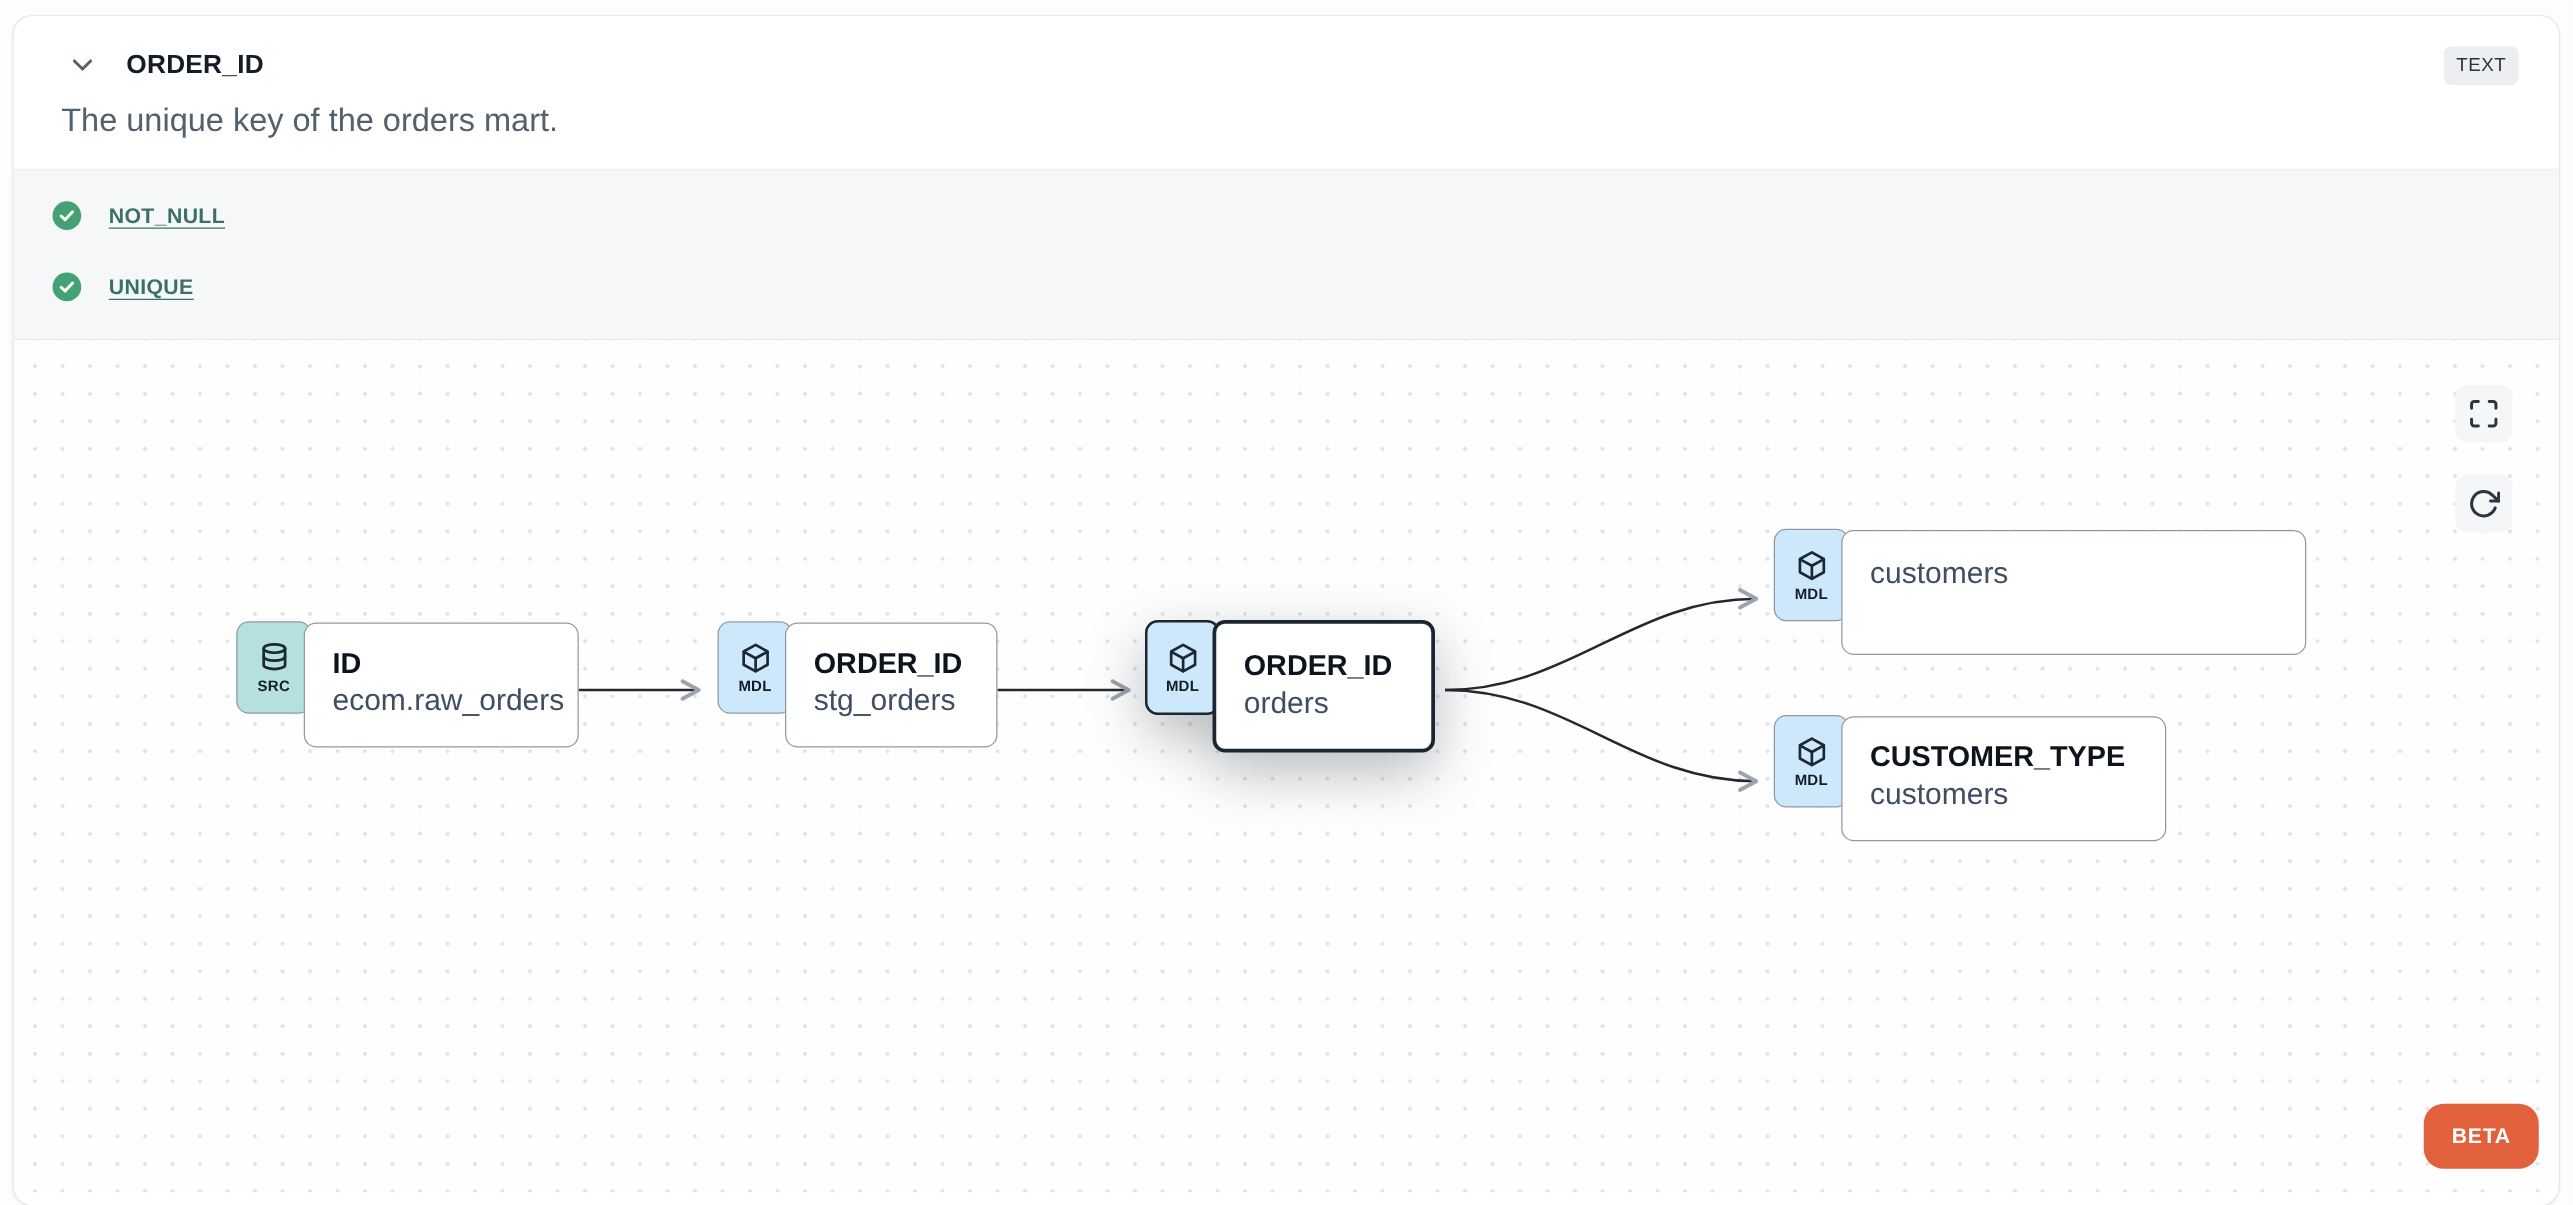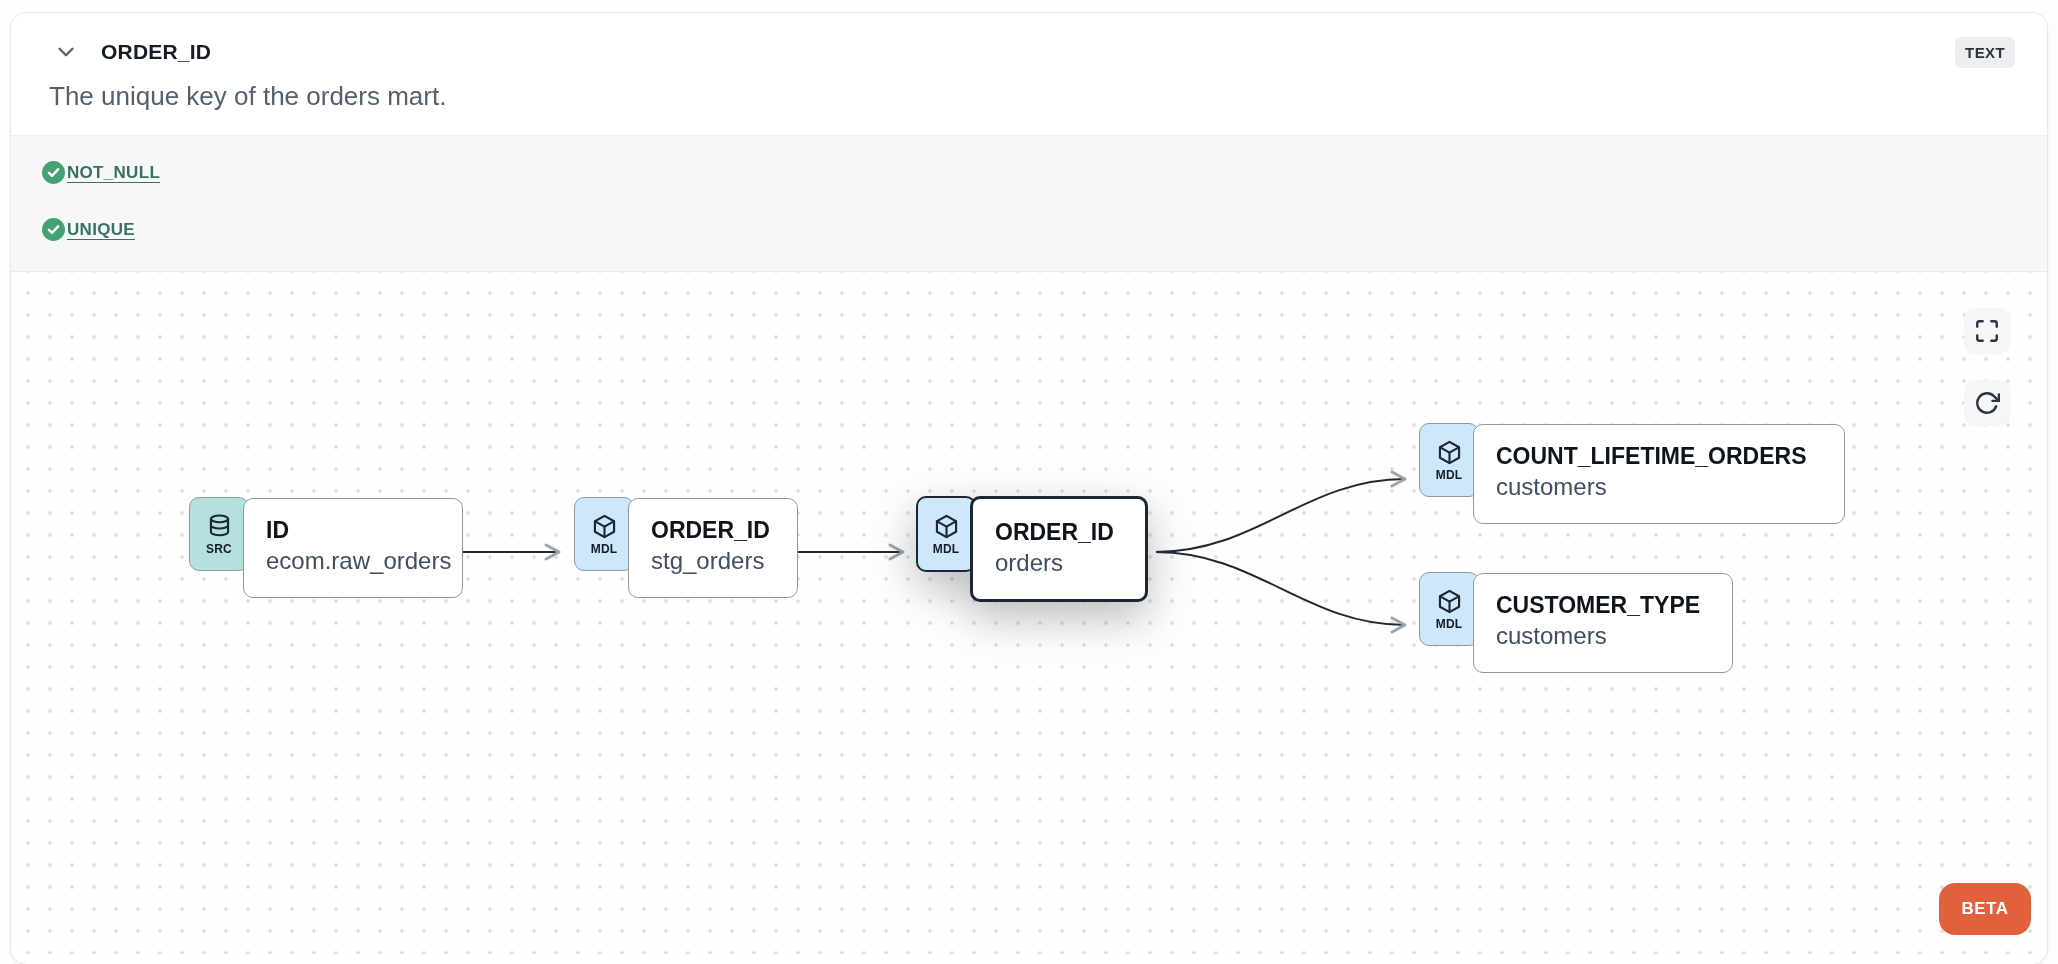--- a/index.html
+++ b/index.html
@@ -27,26 +27,26 @@
   .panel{position:absolute;left:10px;top:12px;width:2038px;height:953px;
     background:#fff;border:1px solid var(--card_border);border-radius:16px;
     box-shadow:0 1px 3px rgba(16,24,40,.05);display:flex;flex-direction:column;}
   
   .panel-header{height:122px;padding:0 32px 0 28px;background:#fff;border-radius:16px 16px 0 0;}
   .hdr-row{display:flex;align-items:center;margin-top:18px;height:42px;}
   .chev-btn{width:34px;height:34px;display:flex;align-items:center;justify-content:center;
     margin-left:10px;border:none;background:transparent;cursor:pointer;color:#57606f;}
   .page-title{margin-left:18px;font-size:21px;font-weight:700;color:var(--title_text);letter-spacing:.2px;}
   .type-badge{margin-left:auto;background:var(--type_badge_bg);color:#29323e;
-    font-size:15px;font-weight:700;padding:7px 10px;border-radius:6px;letter-spacing:.4px;}
+    font-size:15px;font-weight:400;padding:7px 10px;border-radius:6px;letter-spacing:.4px;}
   .description{margin:8px 0 0 10px;font-size:26px;color:var(--body_text);}
   
   .tests{height:137px;background:var(--tests_bg);border-top:1px solid #edeff2;
     border-bottom:1px solid #e9ebee;padding:24px 30px 0 30px;display:flex;flex-direction:column;gap:32px;}
-  .test-row{display:flex;align-items:center;gap:1px;height:25px;}
+  .test-row{display:flex;align-items:center;gap:21px;height:25px;}
   .check-ic{width:25px;height:25px;flex:0 0 auto;}
   .test-link{font-size:17px;font-weight:600;color:var(--link_green);letter-spacing:.3px;
     text-decoration:underline;text-underline-offset:4px;cursor:pointer;}
   
   .canvas{position:relative;height:682px;border-radius:0 0 15px 15px;overflow:hidden;
     background-color:#fefefe;
     background-image:radial-gradient(var(--canvas_dot) 1.6px,transparent 1.6px);
     background-size:22px 22px;background-position:6px 10px;}
   .edges{position:absolute;left:0;top:0;width:2036px;height:682px;}
   .node{position:absolute;cursor:pointer;}
@@ -184,21 +184,20 @@
         <span class="kicon">
           <svg width="27" height="27" viewBox="0 0 24 24" fill="none" stroke="currentColor" stroke-width="1.9" stroke-linecap="round" stroke-linejoin="round">
               <path d="M12 2.6 L20.5 7.3 V16.7 L12 21.4 L3.5 16.7 V7.3 Z"></path>
               <path d="M3.7 7.5 L12 12.1 L20.3 7.5"></path>
               <path d="M12 12.1 V21.2"></path>
             </svg>
         </span>
         <span class="klabel">MDL</span>
       </div>
       <div class="ncard" style="width:372px;">
-        <div class="ntitle">COUNT_LIFETIME_ORDERS</div>
         <div class="nsub">customers</div>
       </div>
     </div>
 
     <div class="node" style="left:1408px;top:300px;">
       <div class="kbadge mdl">
         <span class="kicon">
           <svg width="27" height="27" viewBox="0 0 24 24" fill="none" stroke="currentColor" stroke-width="1.9" stroke-linecap="round" stroke-linejoin="round">
               <path d="M12 2.6 L20.5 7.3 V16.7 L12 21.4 L3.5 16.7 V7.3 Z"></path>
               <path d="M3.7 7.5 L12 12.1 L20.3 7.5"></path>

